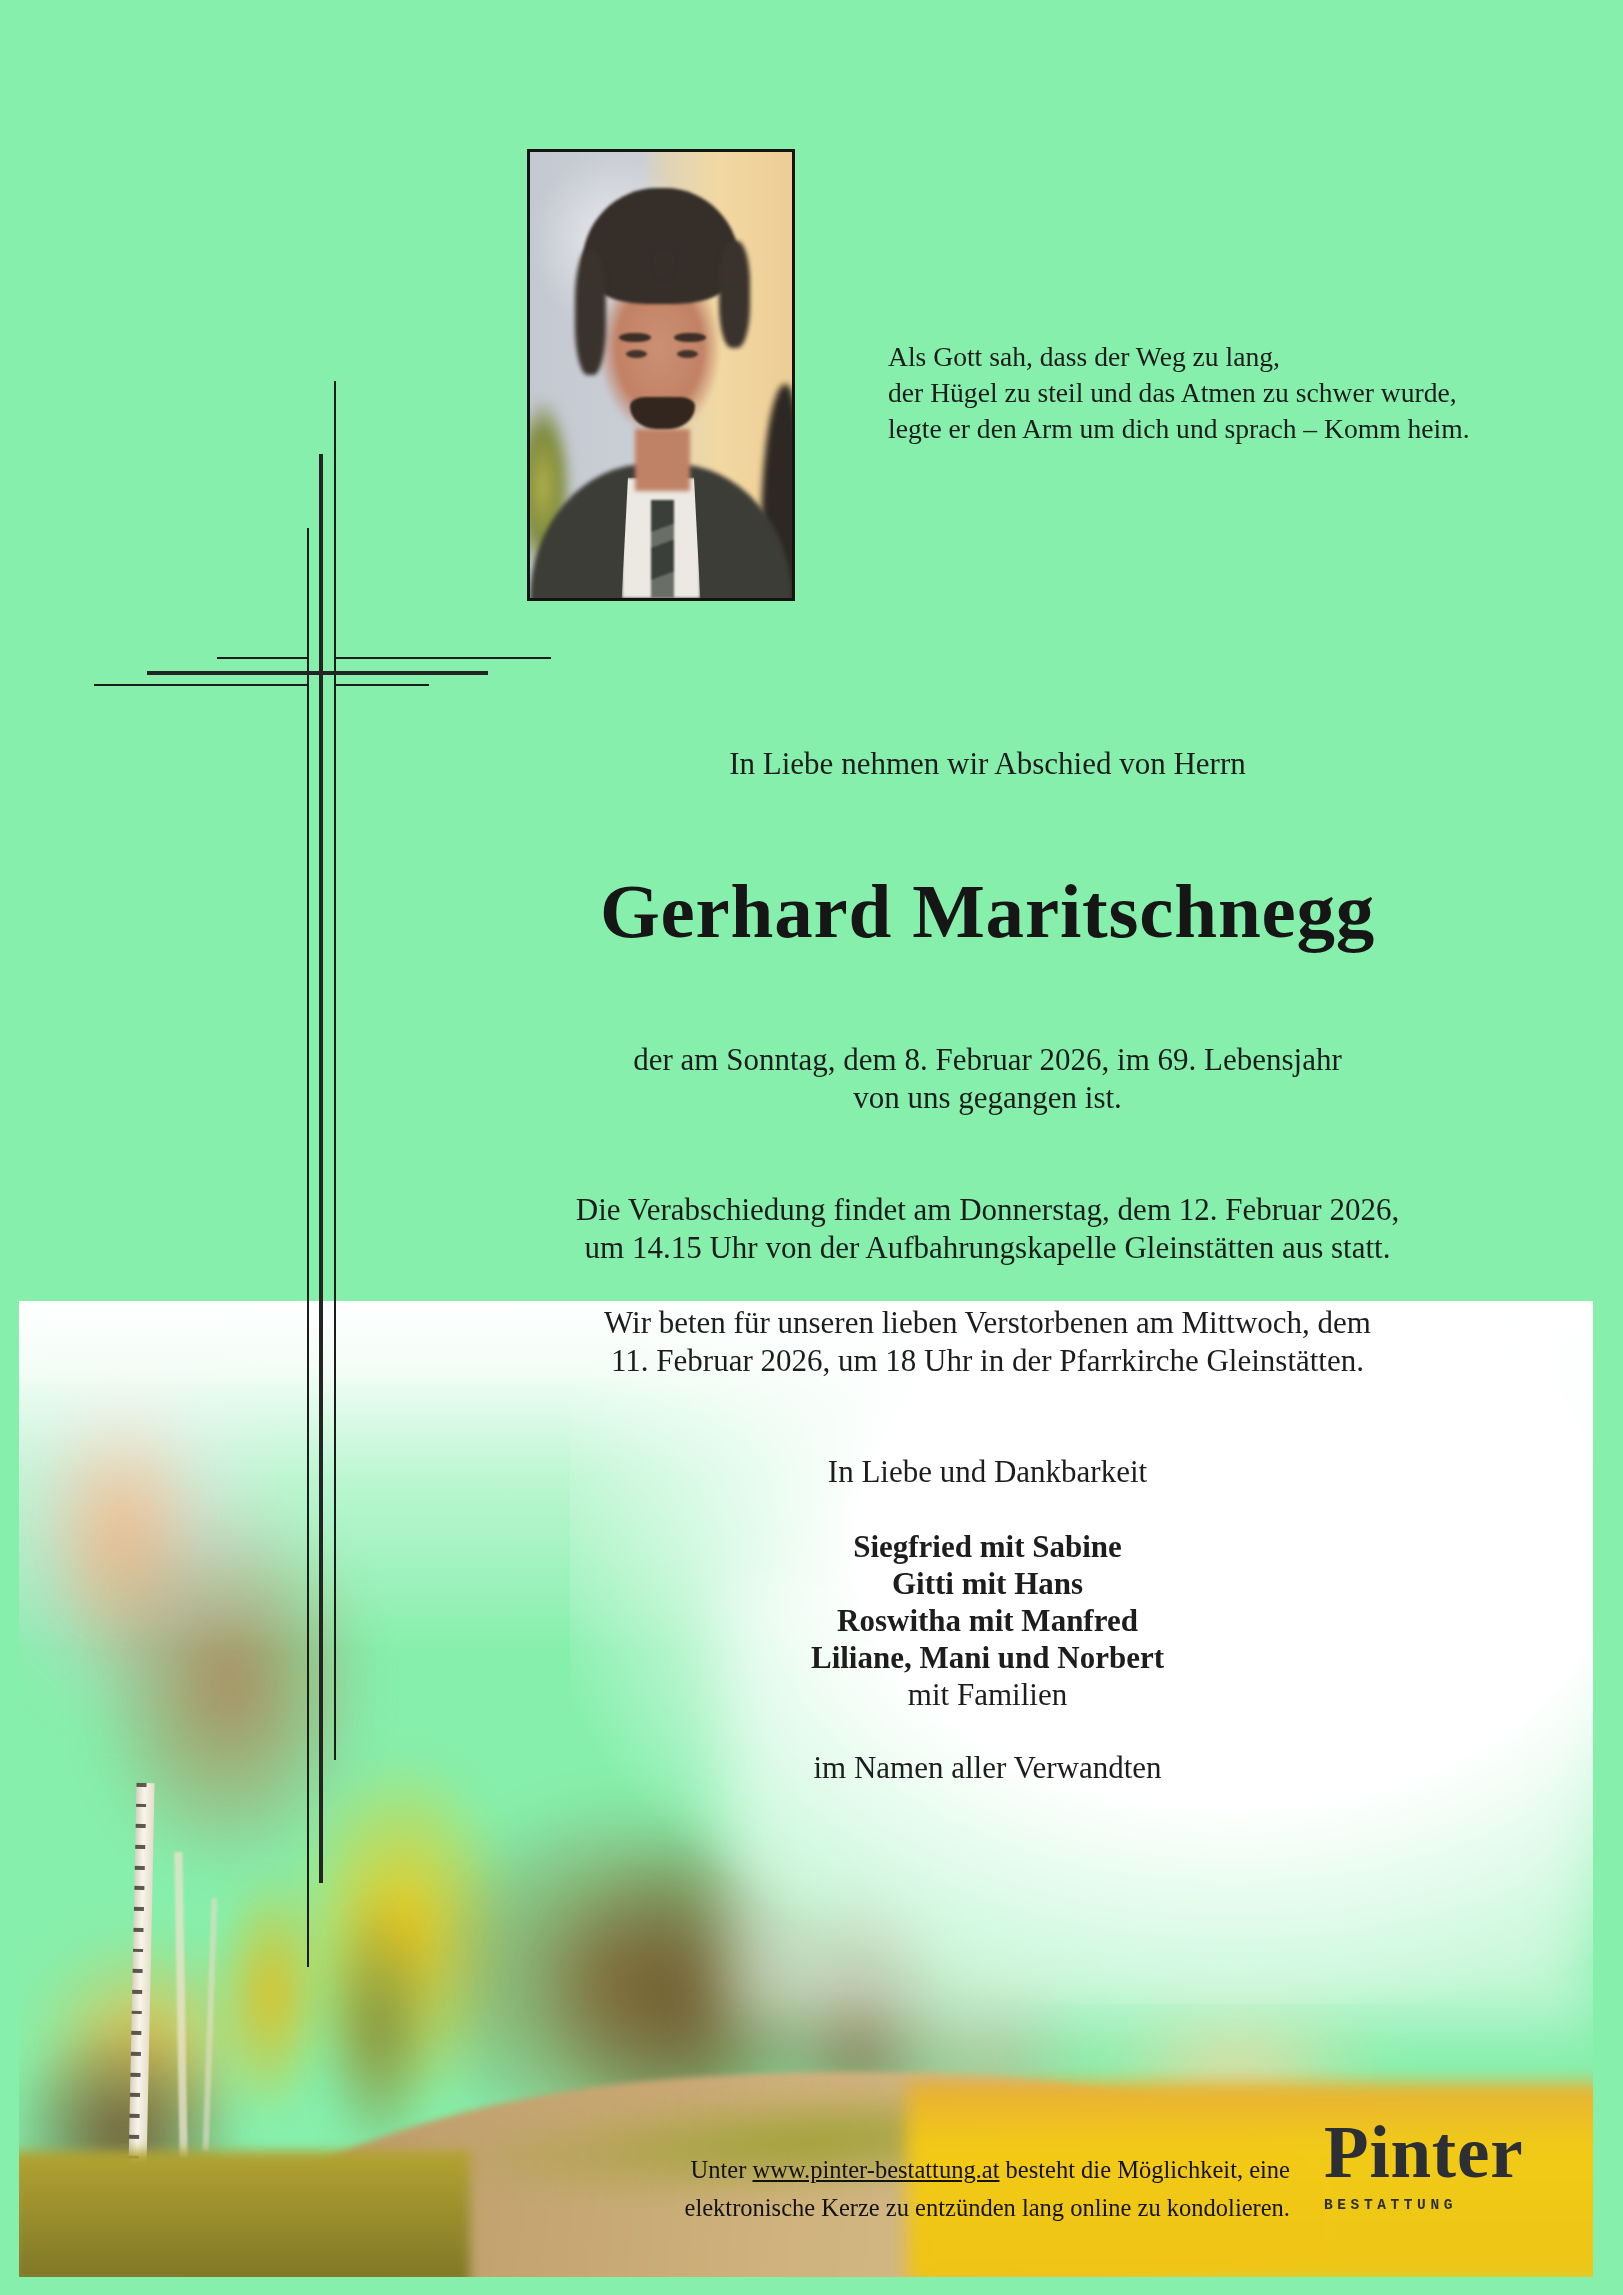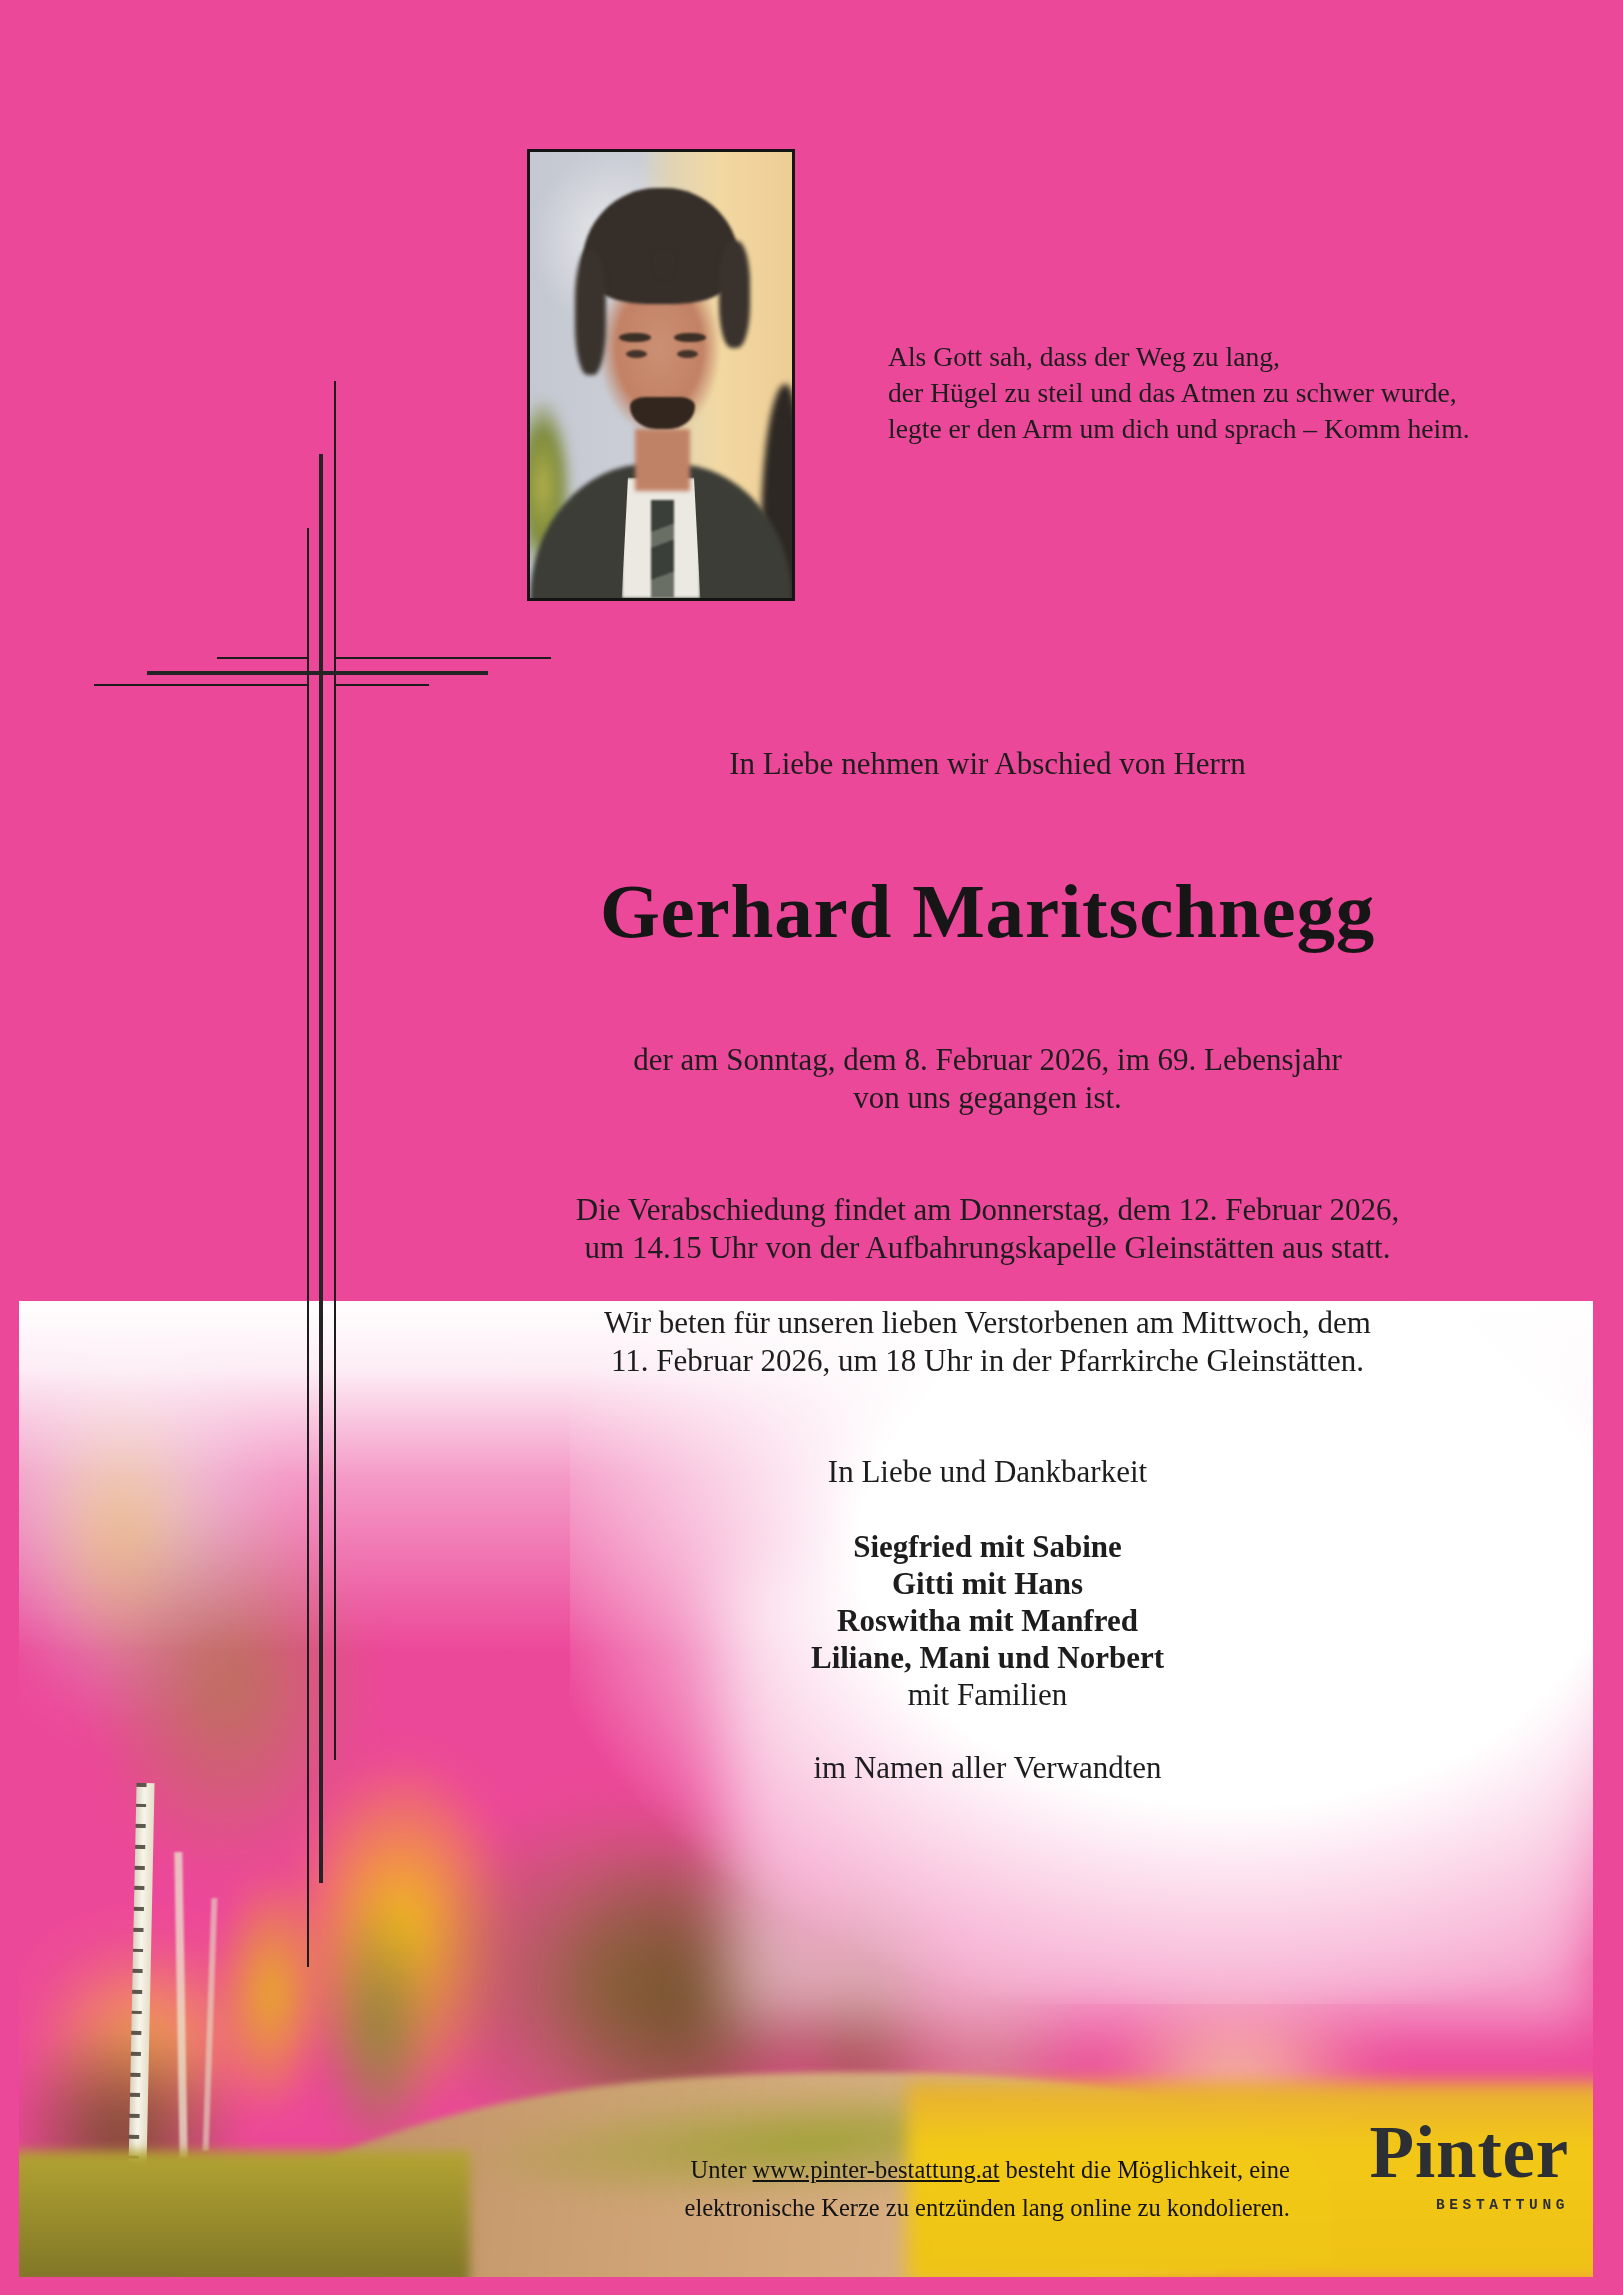--- a/index.html
+++ b/index.html
@@ -1,18 +1,18 @@
 <!DOCTYPE html>
 <html style="font-size:12.2px"><head>
 <meta charset="utf-8">
 <style>
   html,body{margin:0;padding:0;background:#e9e9e9;}
   .page{
     position:relative;width:1623px;height:2295px;margin:0 auto;
-    background:#ec4899;overflow:hidden;
+    background:#86efac;overflow:hidden;
     font-family:"Liberation Serif","DejaVu Serif",serif;color:#1d1d1d;
   }
   
   .photo{position:absolute;left:527px;top:149px;width:268px;height:452px;
     box-sizing:border-box;border:3.1px solid #141414;overflow:hidden;z-index:3;
     background:linear-gradient(90deg,#c4c8d1 0%,#cbced5 42%,#dfd4b8 52%,#f2d8a2 72%,#eecd96 100%);}
   .photo .ph{position:absolute;}
   .ph-sheen{left:0;top:0;width:60%;height:40%;background:radial-gradient(closest-side,rgba(255,255,255,.55),rgba(255,255,255,0));filter:blur(6.1px);}
   .ph-plant{left:-6%;top:55%;width:22%;height:40%;background:radial-gradient(closest-side,#b5b24c,#7d8a3c 60%,rgba(125,138,60,0));filter:blur(5.4px);}
   .ph-stranger{right:-4%;top:52%;width:16%;height:50%;background:#2d2823;border-radius:60% 40% 0 0/70% 50% 0 0;filter:blur(3.1px);}
@@ -84,21 +84,21 @@
     background-size:auto,17.6px 14.5px;filter:blur(6.1px);}
   .meadow{left:888px;top:781px;width:712px;height:203px;
     background:linear-gradient(to bottom,#e7ae35 0,#f4cb15 32%,#efc413 100%);filter:blur(9.2px);opacity:.98;}
   .fog1{left:0;top:0;width:100%;height:100%;background:linear-gradient(to bottom,#fff 0,rgba(255,255,255,.9) 7%,rgba(255,255,255,.45) 18%,rgba(255,255,255,0) 36%);}
   .fog2{left:35%;top:0;width:65%;height:72%;background:radial-gradient(ellipse at 65% 35%,#fff 40%,rgba(255,255,255,0) 75%);}
   .fog3{left:45%;top:28%;width:55%;height:46%;background:rgba(255,255,255,.5);filter:blur(31px);}
   
   .footnote{position:absolute;left:459px;top:2151px;width:831px;text-align:right;
     font-size:24.5px;line-height:38px;z-index:4;color:#131313;}
   .footnote .lnk{text-decoration:underline;}
-  .brand{position:absolute;left:1324px;top:2114px;width:245px;text-align:right;z-index:4;color:#2c3034;}
+  .brand{position:absolute;left:1324px;top:2114px;width:245px;text-align:left;z-index:4;color:#2c3034;}
   .brand .word{font-size:73px;line-height:77px;font-weight:600;letter-spacing:0.8px;}
   .brand .sub{font-family:Liberation Mono, monospace;font-size:14.5px;font-weight:bold;letter-spacing:4.6px;margin-top:6.1px;}
 </style>
 </head>
 <body>
 
 <div class="page">
 
   <div class="photo">
     <div class="ph ph-sheen"></div>

